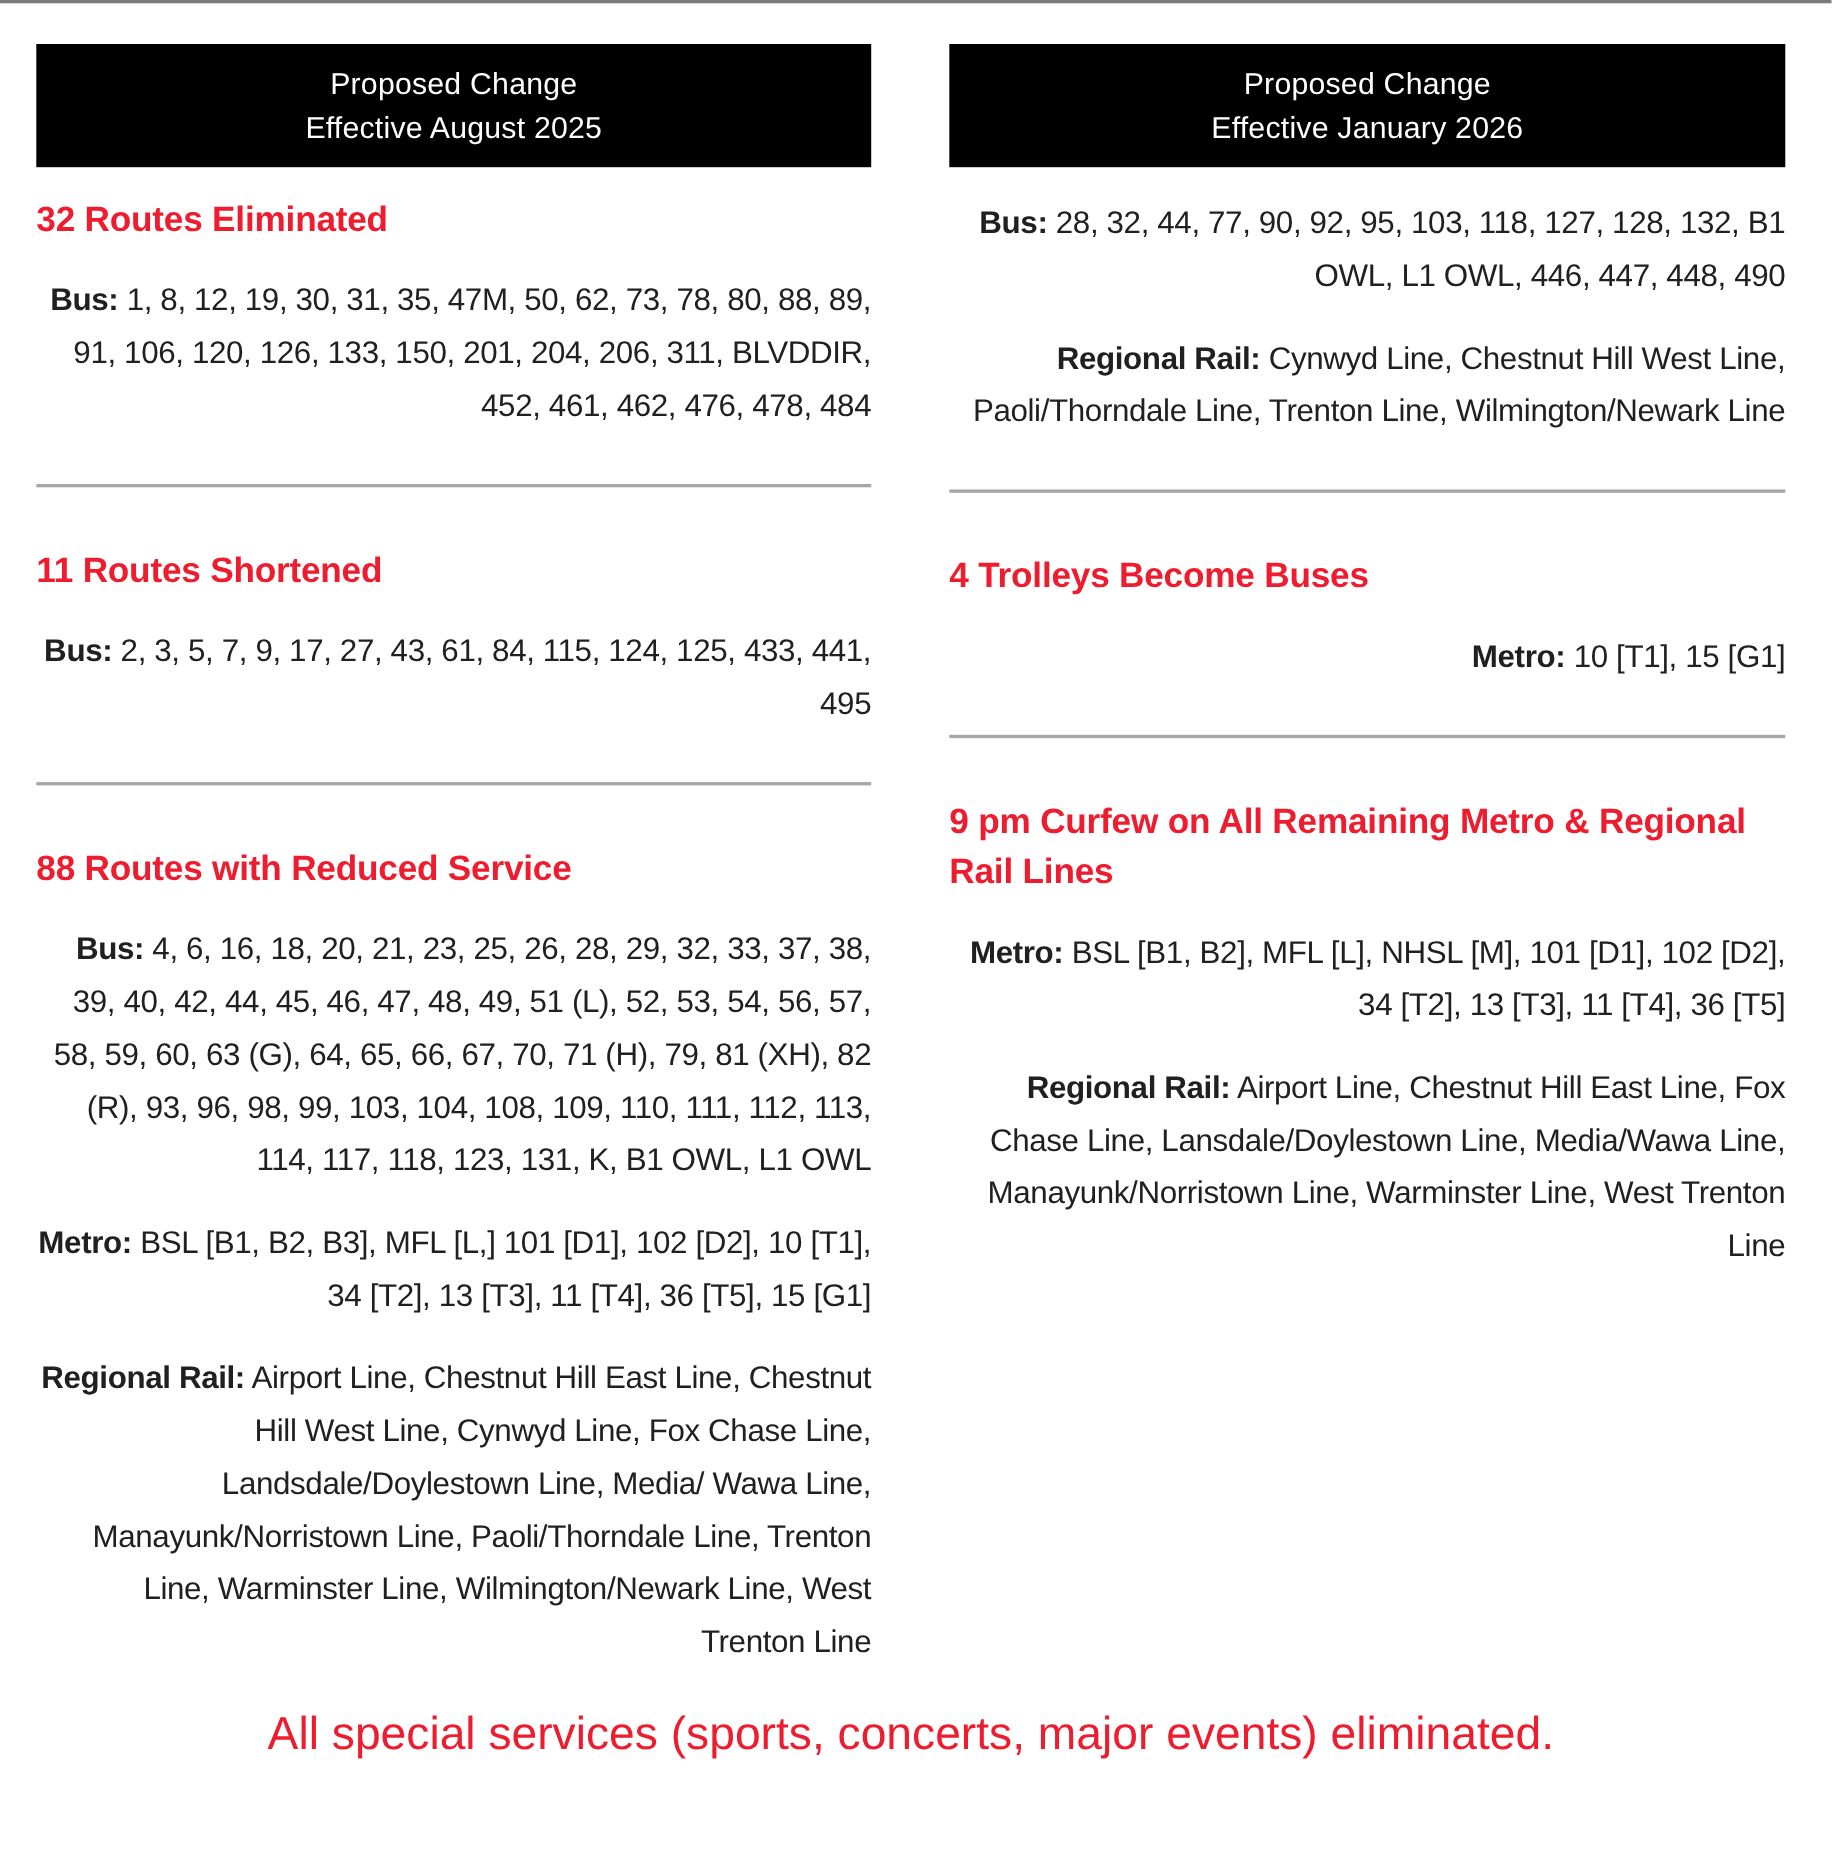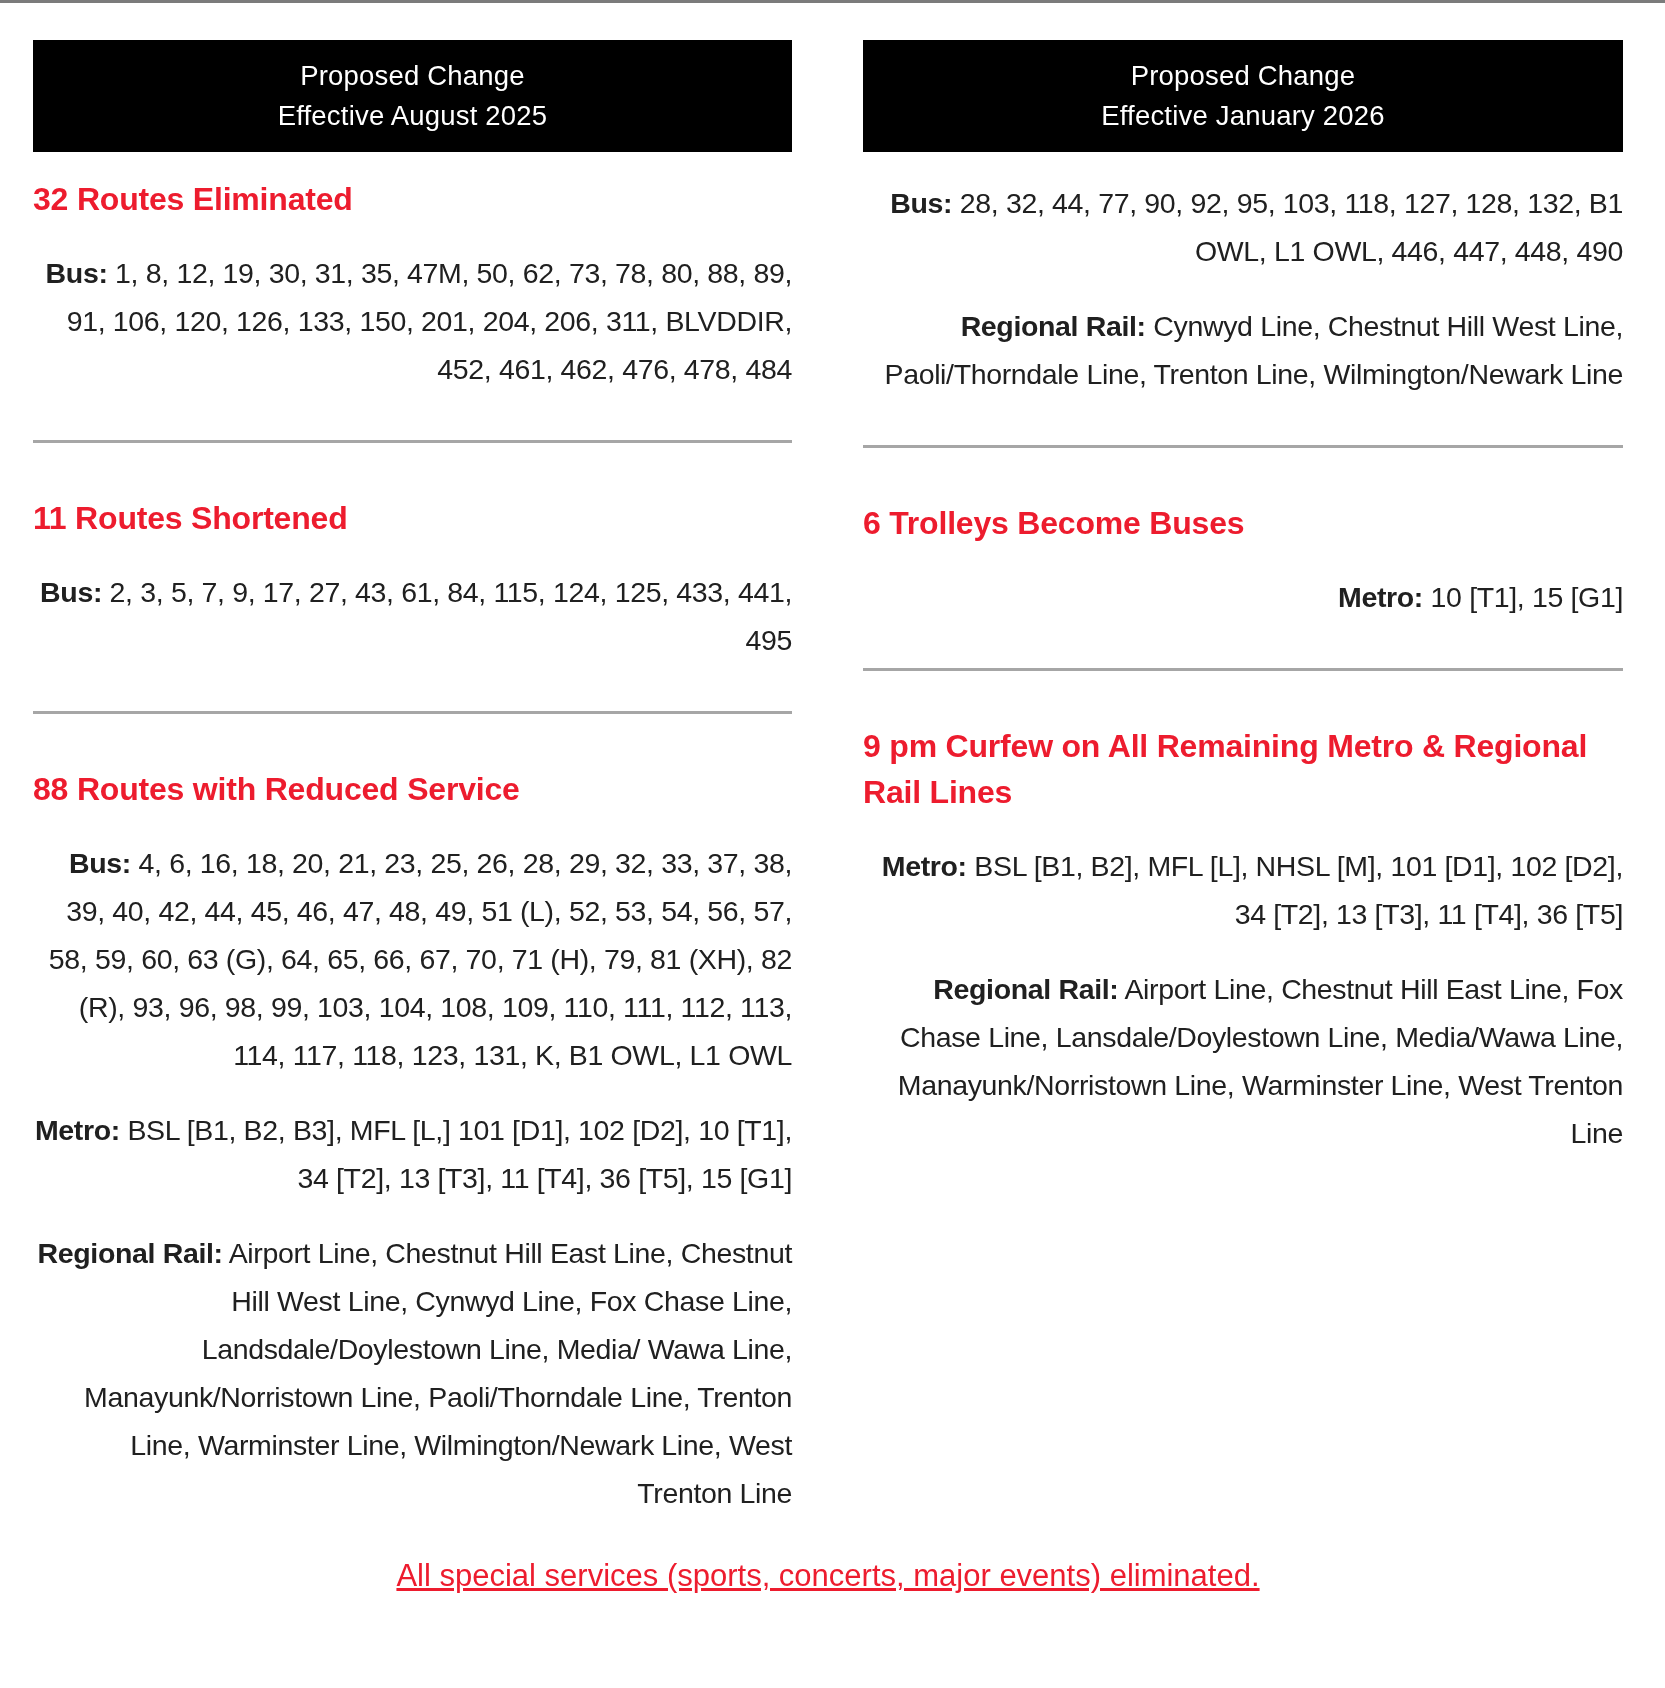--- a/index.html
+++ b/index.html
@@ -56,26 +56,25 @@
   }
   .route-label { font-weight: 700; }
   .section-divider {
     height: 0;
     border: none;
     border-top: 3px solid var(--divider);
     margin: 47px 0 0;
   }
   .footer-note {
     color: var(--accent-red);
-    font-size: 31px;
+    font-size: 42px;
     line-height: 49px;
     font-weight: 400;
     text-align: center;
     margin: 34px 42px 12px 33px;
-    text-decoration: underline;
   }
 </style>
 </head>
 <body>
 
 <div class="columns">
 
   <section>
     <header class="col-header">
       <div>Proposed Change</div>
@@ -102,21 +101,21 @@
     <header class="col-header">
       <div>Proposed Change</div>
       <div>Effective January 2026</div>
     </header>
 
     <p class="route-list"><strong class="route-label">Bus:</strong><span> 28, 32, 44, 77, 90, 92, 95, 103, 118, 127, 128, 132, B1 OWL, L1 OWL, 446, 447, 448, 490</span></p>
     <p class="route-list"><strong class="route-label">Regional Rail:</strong><span> Cynwyd Line, Chestnut Hill West Line, Paoli/Thorndale Line, Trenton Line, Wilmington/Newark Line</span></p>
 
     <div class="section-divider"></div>
 
-    <h2 class="section-heading">6 Trolleys Become Buses</h2>
+    <h2 class="section-heading">4 Trolleys Become Buses</h2>
     <p class="route-list"><strong class="route-label">Metro:</strong><span> 10 [T1], 15 [G1]</span></p>
 
     <div class="section-divider"></div>
 
     <h2 class="section-heading">9 pm Curfew on All Remaining Metro &amp; Regional Rail Lines</h2>
     <p class="route-list"><strong class="route-label">Metro:</strong><span> BSL [B1, B2], MFL [L], NHSL [M], 101 [D1], 102 [D2], 34 [T2], 13 [T3], 11 [T4], 36 [T5]</span></p>
     <p class="route-list"><strong class="route-label">Regional Rail:</strong><span> Airport Line, Chestnut Hill East Line, Fox Chase Line, Lansdale/Doylestown Line, Media/Wawa Line, Manayunk/Norristown Line, Warminster Line, West Trenton Line</span></p>
   </section>
 
 </div>

